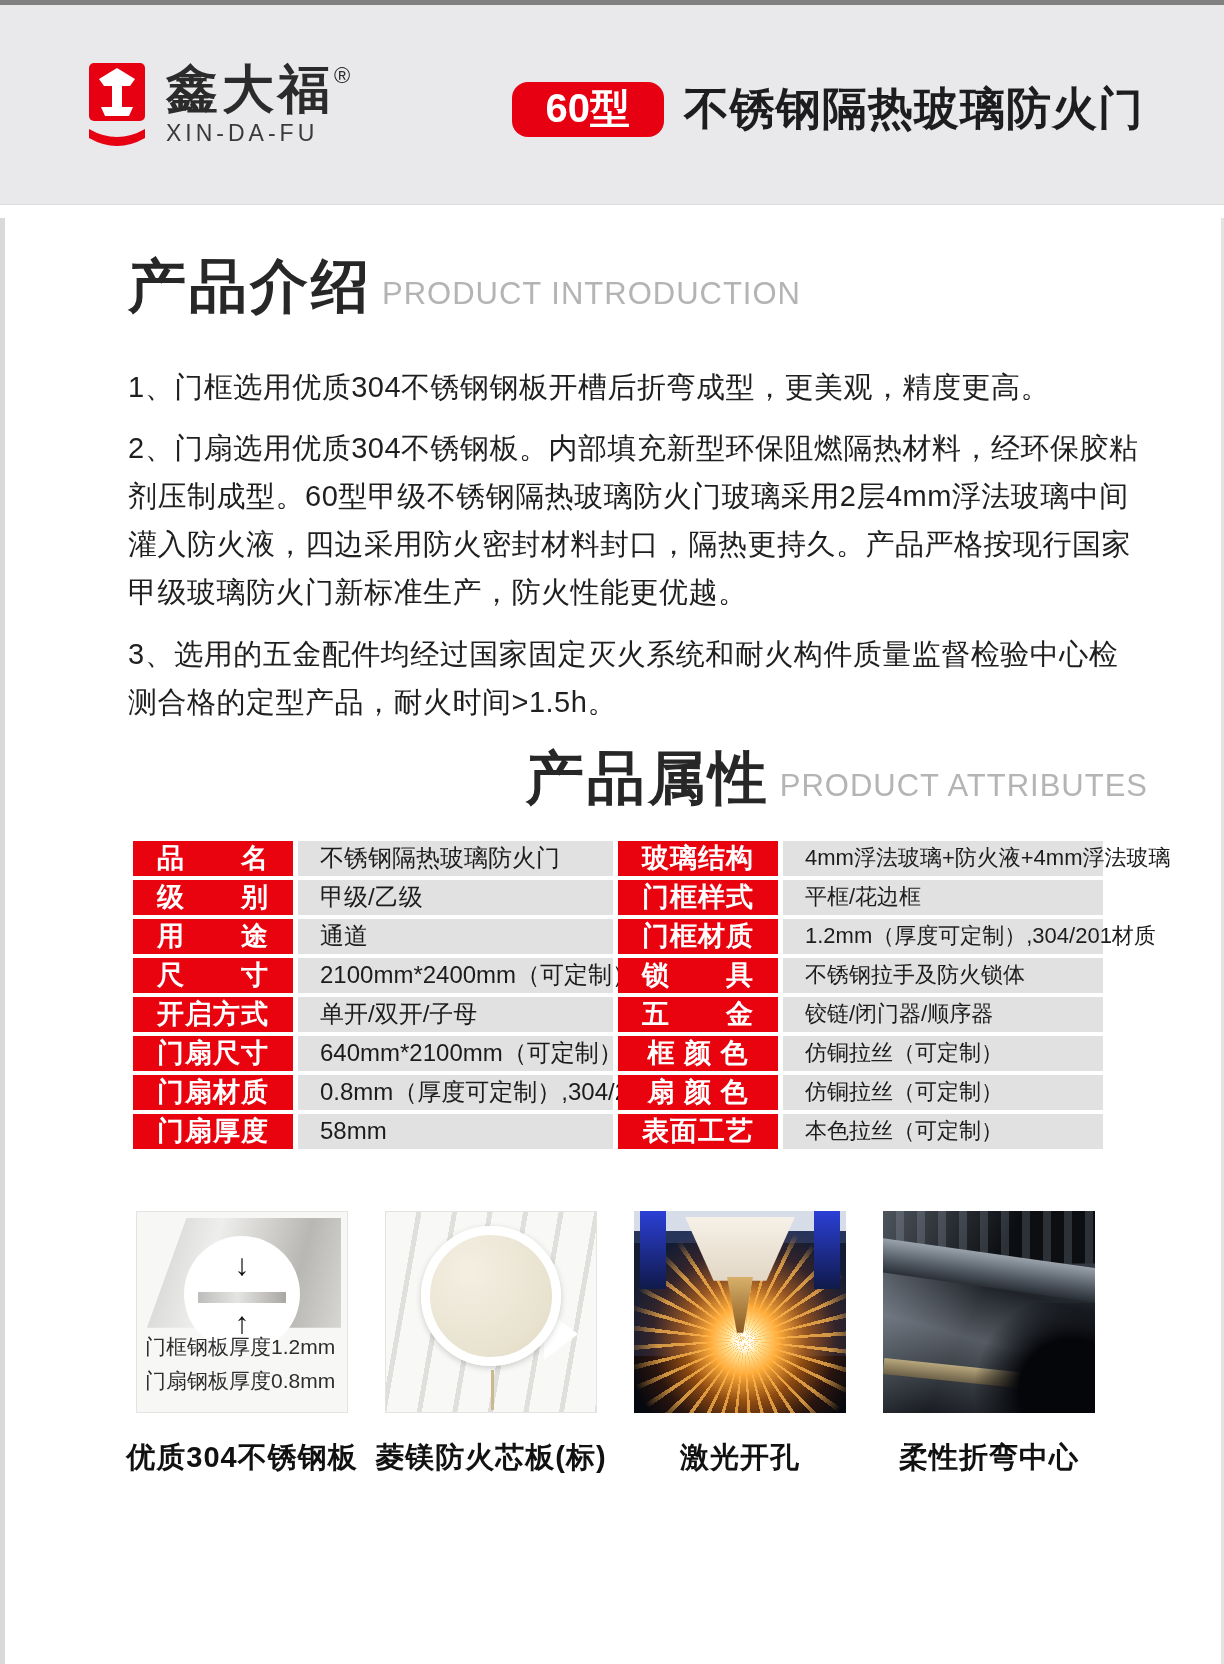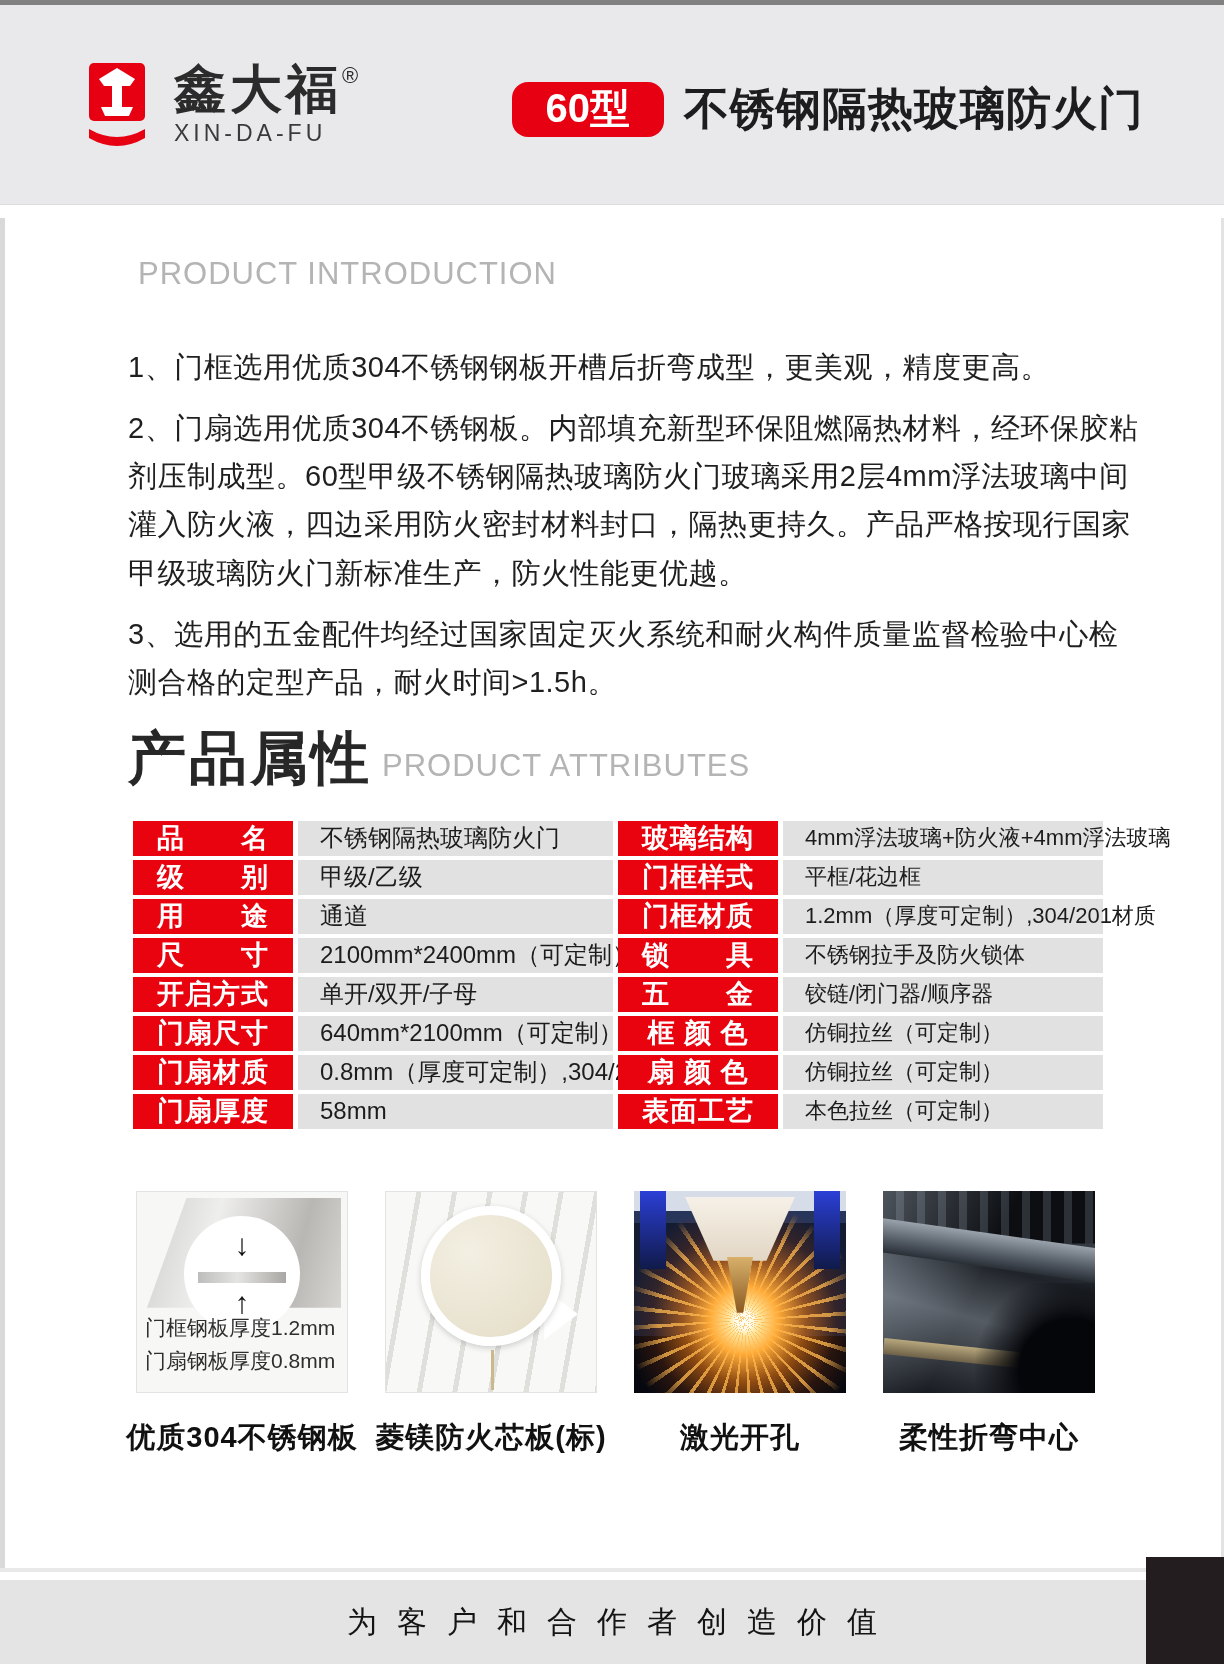--- a/index.html
+++ b/index.html
@@ -8,21 +8,21 @@
   .page {
     position:relative; width:1224px; height:1664px; margin:0 auto;
     background:#ffffff; overflow:hidden; display:flex; flex-direction:column;
   }
   
   .topbar { height:5px; background:#818181; }
   .header {
     position:relative; height:200px; background:#e9e9eb; flex:0 0 auto;
     box-shadow: inset 0 -1px 0 #dcdcde;
   }
-  .logo { position:absolute; left:84px; top:56px; display:flex; align-items:flex-start; gap:24px; }
+  .logo { position:absolute; left:84px; top:56px; display:flex; align-items:flex-start; gap:16px; }
   .logo-icon { width:66px; height:92px; display:block; }
   .logo-text { display:flex; flex-direction:column; }
   .brand-line { display:flex; align-items:flex-start; }
   .brand-cn { font-size:52px; font-weight:700; color:#2b2b2b; letter-spacing:4px; line-height:1.1; }
   .brand-reg { font-size:22px; color:#2b2b2b; margin-top:2px; }
   .brand-en { font-size:23px; color:#3a3a3a; letter-spacing:4px; margin-top:2px; }
   .header-title { position:absolute; right:80px; top:74px; display:flex; align-items:center; gap:20px; }
   .model-badge {
     background:#e60012; color:#ffffff; font-weight:700; font-size:40px;
     padding:6px 34px 9px; border-radius:16px; line-height:1;
@@ -35,21 +35,21 @@
     flex:1 1 auto; background:#ffffff; padding:38px 76px 0 128px;
     box-shadow: inset 5px 0 0 #d9d9d9, inset -3px 0 0 #e3e3e3;
   }
   .sec-h { display:flex; align-items:flex-end; }
   .sec-h-cn { font-size:58px; font-weight:900; color:#272727; letter-spacing:3px; line-height:1.05; }
   .sec-h-en { font-size:31px; color:#b4b4b4; margin-left:10px; margin-bottom:5px; letter-spacing:1px; white-space:nowrap; }
 
   .intro-paras { margin-top:46px; width:1016px; }
   .intro-paras p { font-size:29px; color:#1f1f1f; line-height:1.66; margin-bottom:13px; letter-spacing:0.5px; }
 
-  .attr-heading { margin-top:22px; }
+  .attr-heading { margin-top:22px;justify-content:flex-end; }
 
   .attr-table {
     margin-top:32px; margin-left:5px;
     display:grid; grid-template-columns:160px 315px 160px 320px;
     column-gap:5px; row-gap:4px;
   }
   .cell { height:35px; display:flex; align-items:center; }
   .cell.label {
     background:#e8030f; color:#ffffff; font-weight:700; font-size:27px;
     justify-content:center; letter-spacing:1px; white-space:nowrap;
@@ -189,20 +189,21 @@
     <div class="header-title">
       <span class="model-badge">60型</span>
       <span class="doc-title">不锈钢隔热玻璃防火门</span>
     </div>
   </div>
   <div class="header-gap"></div>
 
   <div class="main">
 
     <div class="sec-h">
+      <span class="sec-h-cn">产品介绍</span>
       <span class="sec-h-en">PRODUCT INTRODUCTION</span>
     </div>
 
     <div class="intro-paras">
       <p>1、门框选用优质304不锈钢钢板开槽后折弯成型，更美观，精度更高。</p>
       <p>2、门扇选用优质304不锈钢板。内部填充新型环保阻燃隔热材料，经环保胶粘剂压制成型。60型甲级不锈钢隔热玻璃防火门玻璃采用2层4mm浮法玻璃中间灌入防火液，四边采用防火密封材料封口，隔热更持久。产品严格按现行国家甲级玻璃防火门新标准生产，防火性能更优越。</p>
       <p>3、选用的五金配件均经过国家固定灭火系统和耐火构件质量监督检验中心检测合格的定型产品，耐火时间&gt;1.5h。</p>
     </div>
 
     <div class="sec-h attr-heading">
@@ -295,22 +296,14 @@
           <div class="bend-beam"></div>
           <div class="bend-ledge"></div>
           <div class="bend-shadow"></div>
         </div>
         <div class="fig-caption">柔性折弯中心</div>
       </div>
 
     </div>
   </div>
 
-  <div class="footer-wrap">
-    <div class="footer-thinline"></div>
-    <div class="footer-whitegap"></div>
-    <div class="footer-band">
-      <span class="footer-slogan">为客户和合作者创造价值</span>
-    </div>
-    <div class="footer-darkblock"></div>
-  </div>
 
 </div>
 
 </body></html>

